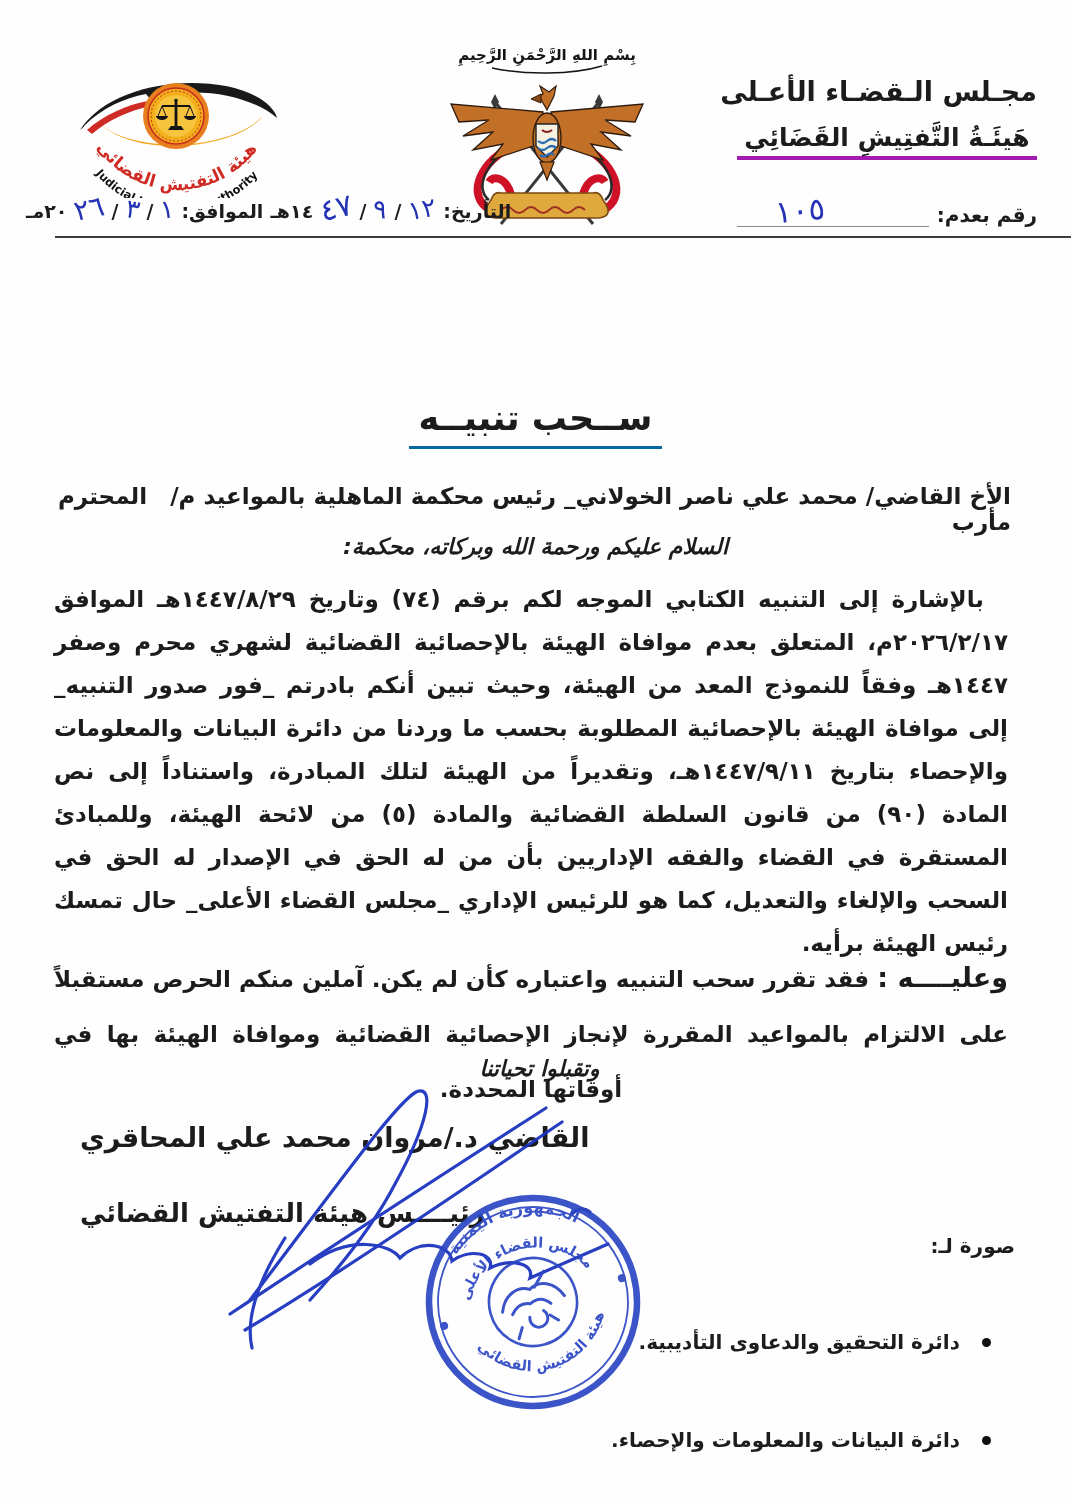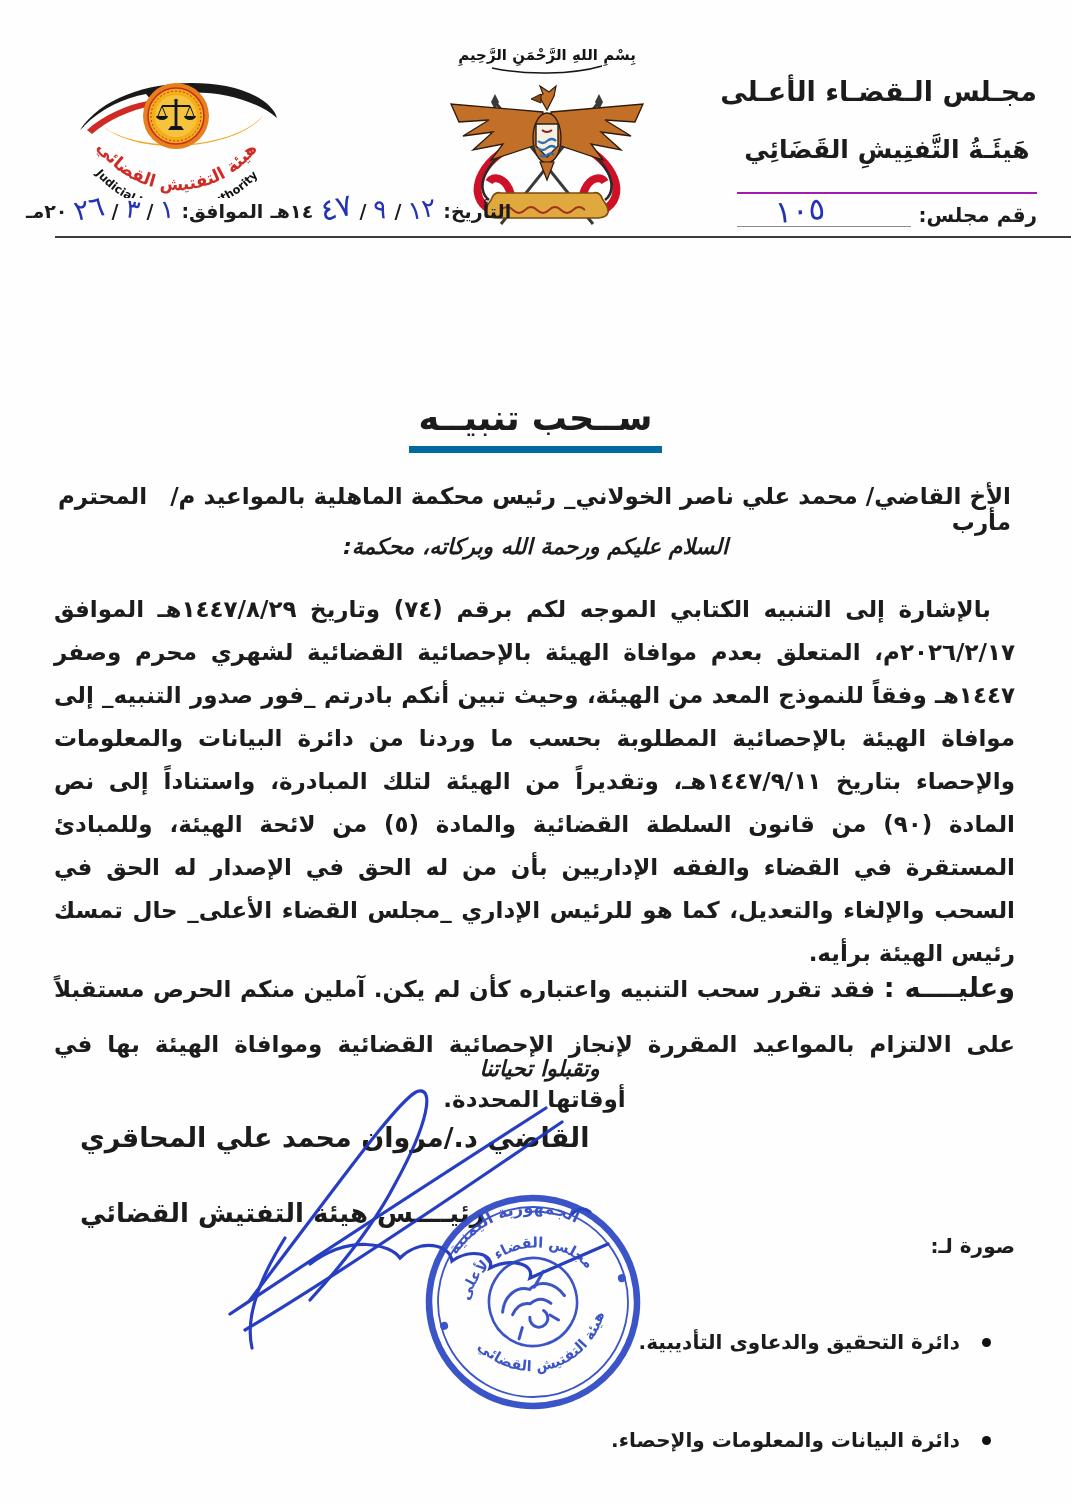--- a/index.html
+++ b/index.html
@@ -2,37 +2,37 @@
 <html lang="ar" dir="rtl"><head>
 <meta charset="utf-8">
 <style>
   html,body{margin:0;padding:0;background:#ffffff;}
   .page{
     position:relative;width:1071px;height:1503px;background:#fffefe;
     font-family:"DejaVu Sans",sans-serif;color:#1c1c1c;overflow:hidden;direction:rtl;
   }
   .abs{position:absolute;}
   
-  .org-block{right:34px;top:76px;width:300px;text-align:center;border-bottom:2px solid #a21caf;padding-bottom:28px;}
+  .org-block{right:34px;top:76px;width:300px;text-align:center;border-bottom:4px solid #a21caf;padding-bottom:4px;}
   .org-line1{font-size:27px;font-weight:bold;letter-spacing:1px;white-space:nowrap;}
-  .org-line2{font-size:25px;font-weight:bold;margin-top:28px;white-space:nowrap;}
+  .org-line2{font-size:25px;font-weight:bold;margin-top:16px;white-space:nowrap;}
   .reg-row{right:34px;top:196px;width:300px;display:flex;align-items:flex-end;gap:8px;font-size:20px;font-weight:bold;}
   .reg-line{flex:1;border-bottom:1.5px solid #8a8a8a;height:30px;position:relative;}
   .reg-value{position:absolute;left:38px;bottom:-2px;color:#2433b5;font-size:31px;font-weight:normal;letter-spacing:7px;transform:rotate(-5deg);}
   .date-row{left:26px;top:190px;display:flex;align-items:baseline;gap:7px;font-size:19px;font-weight:bold;white-space:nowrap;}
   .hand{color:#2433b5;font-weight:normal;font-size:26px;display:inline-block;}
   .rot1{transform:rotate(-10deg);} .rot2{transform:rotate(6deg);} .rot3{transform:rotate(-14deg);font-size:30px;}
   .rot4{transform:rotate(-6deg);} .rot5{transform:rotate(10deg);} .rot6{transform:rotate(-12deg);font-size:28px;}
   .top-rule{top:236px;left:55px;right:0;height:2px;background:#3c3c3c;}
   
   .doc-title-wrap{top:398px;left:0;right:0;text-align:center;}
-  .doc-title{display:inline-block;font-size:35px;font-weight:bold;border-bottom:7px solid #0369a1;padding:0 10px 8px;}
+  .doc-title{display:inline-block;font-size:35px;font-weight:bold;border-bottom:3px solid #0369a1;padding:0 10px 8px;}
   .addressee{top:483px;right:60px;left:58px;display:flex;justify-content:space-between;align-items:baseline;font-size:23px;font-weight:bold;}
   .greeting{top:534px;left:0;right:0;text-align:center;font-size:22px;font-weight:600;font-style:italic;}
-  .body-par{right:56px;left:54px;font-size:23px;font-weight:bold;line-height:43px;text-align:justify;margin-top:10px;}
+  .body-par{right:63px;left:54px;font-size:23px;font-weight:bold;line-height:43px;text-align:justify;}
   .par1{top:578px;text-indent:24px;}
   .par2{top:950px;line-height:55px;text-align-last:center;}
   .par2-lead{font-size:27px;font-weight:bold;}
   .closing{top:1056px;left:8px;right:0;text-align:center;font-size:22px;font-weight:600;font-style:italic;}
   .sig-name{left:80px;top:1122px;font-size:27px;font-weight:bold;white-space:nowrap;}
   .sig-title{left:80px;top:1198px;font-size:26px;font-weight:bold;white-space:nowrap;}
   
   .copy-label{right:56px;top:1234px;font-size:20px;font-weight:bold;}
   .copy-item{right:80px;display:flex;align-items:center;gap:22px;font-size:20px;font-weight:bold;}
   .copy-item .dot{width:9px;height:9px;border-radius:50%;background:#111;flex:none;}
@@ -115,21 +115,21 @@
       </g>
     </g>
   </svg>
 
   <div class="abs org-block">
     <div class="org-line1">مجـلس الـقضـاء الأعـلى</div>
     <div class="org-line2">هَيئَـةُ التَّفتِيشِ القَضَائِي</div>
   </div>
 
   <div class="abs reg-row">
-    <span>رقم مجلس:</span>
+    <span>رقم بعدم:</span>
     <span class="reg-line">
       <span class="reg-value">١٠٥</span>
     </span>
   </div>
 
   <div class="abs date-row">
     <span>التأريخ:</span>
     <span class="hand rot1">١٢</span>
     <span>/</span>
     <span class="hand rot2">٩</span>

